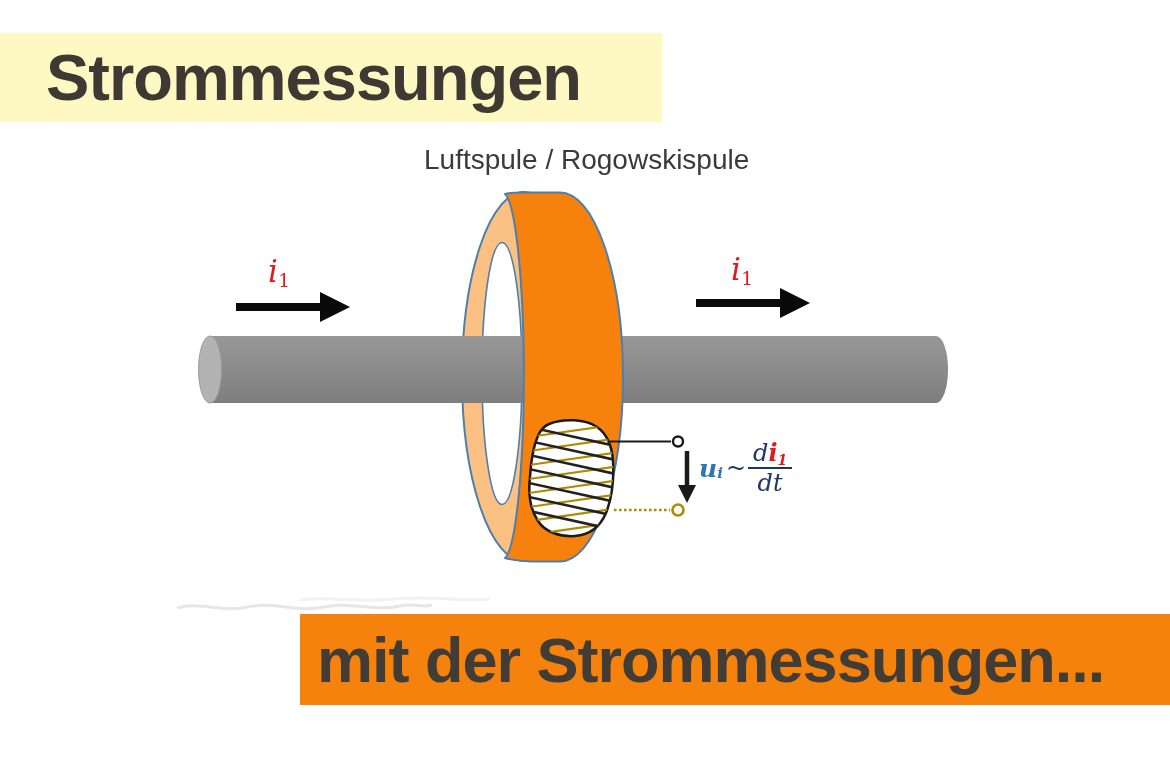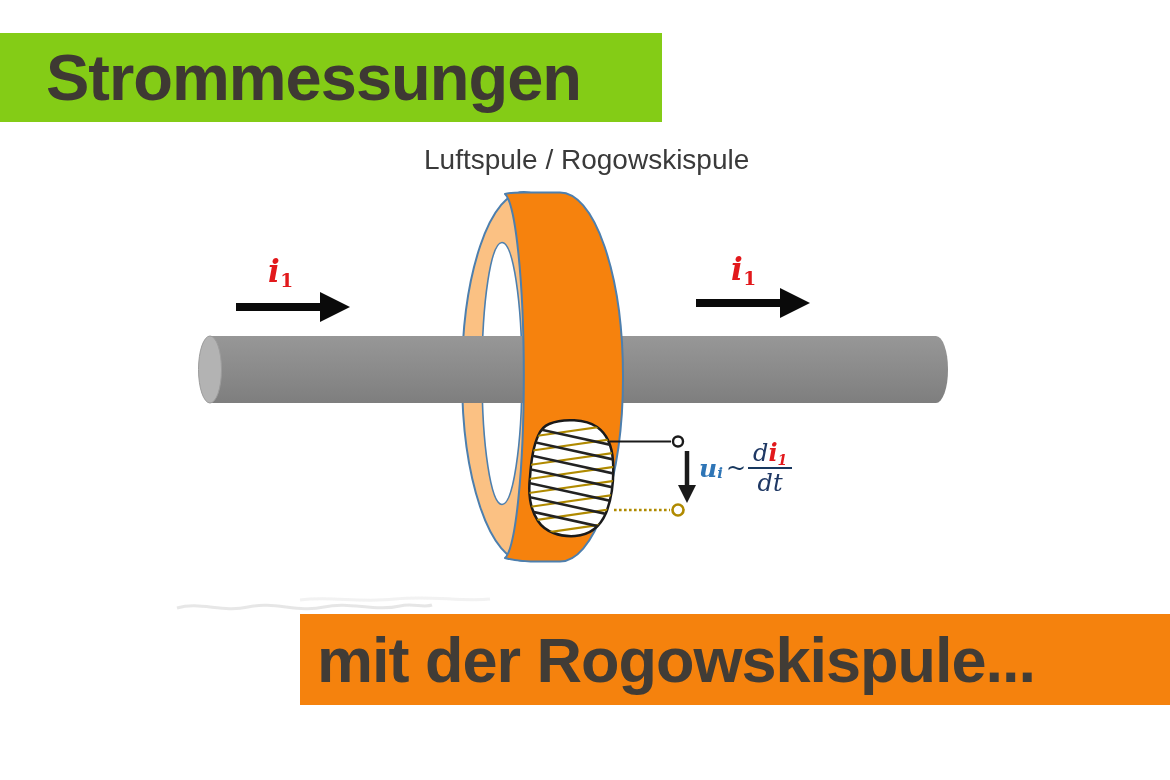--- a/index.html
+++ b/index.html
@@ -1,35 +1,35 @@
 <!DOCTYPE html>
 <html><head>
 <meta charset="utf-8">
 <style>
   html,body{margin:0;padding:0;background:#ffffff;}
   .page{position:relative;width:1170px;height:780px;background:#ffffff;overflow:hidden;
         font-family:"Liberation Sans",sans-serif;}
 
   
-  .top-banner{position:absolute;left:0;top:33px;width:662px;height:89px;background:#84cc16;
+  .top-banner{position:absolute;left:0;top:33px;width:662px;height:89px;background:#fef9c3;
               display:flex;align-items:center;}
   .top-banner .title{padding-left:46px;font-size:65px;font-weight:bold;color:#3E3933;
                      letter-spacing:-1px;white-space:nowrap;}
   .bottom-banner{position:absolute;left:300px;top:614px;width:870px;height:91px;background:#F5820D;
                  display:flex;align-items:center;}
   .bottom-banner .title{padding-left:17px;font-size:63px;font-weight:bold;color:#413C36;
                         letter-spacing:-1px;white-space:nowrap;}
 
   
   .caption{position:absolute;left:424px;top:144px;width:300px;font-size:28px;color:#3A3A3A;
            white-space:nowrap;}
 
   
   .current-label{position:absolute;font-family:"DejaVu Serif",serif;font-style:italic;
-                 font-weight:bold;color:#E2191C;font-size:31px;line-height:1;text-align:center;}
+                 font-weight:normal;color:#E2191C;font-size:31px;line-height:1;text-align:center;}
   .current-label .sub{font-size:0.60em;font-style:normal;position:relative;top:0.28em;left:0.02em;}
   .current-left{left:268px;top:256px;}
   .current-right{left:731px;top:254px;}
 
   
   .formula{position:absolute;left:699px;top:441px;display:flex;align-items:center;
            font-family:"DejaVu Serif",serif;font-style:italic;color:#1F3864;}
   .formula .u{font-size:25px;font-weight:bold;color:#2E75B6;line-height:1;}
   .formula .u-sub{font-size:15px;font-weight:bold;color:#2E75B6;position:relative;top:0.35em;}
   .formula .tilde{font-size:24px;font-style:normal;color:#17375E;margin:0 2px 0 3px;line-height:1;}
@@ -140,16 +140,16 @@
       <span class="num">
         <span class="d">d</span>
           <span class="i">i</span>
           <span class="i-sub">1</span>
       </span>
       <span class="den">dt</span>
     </span>
   </div>
 
   <div class="bottom-banner">
-    <span class="title">mit der Rogowskispule...</span>
+    <span class="title">mit der Strommessungen...</span>
   </div>
 
 </div>
 
 </body></html>

